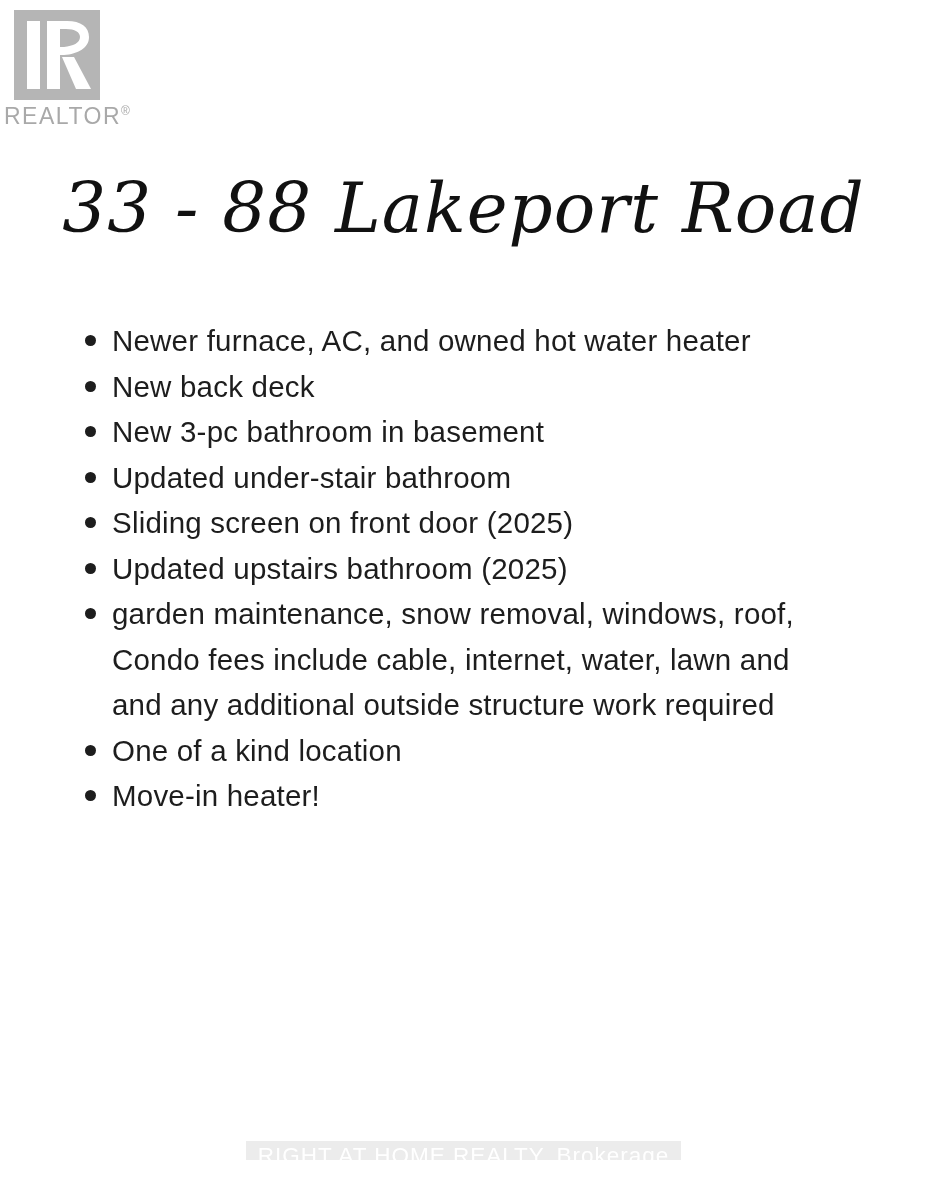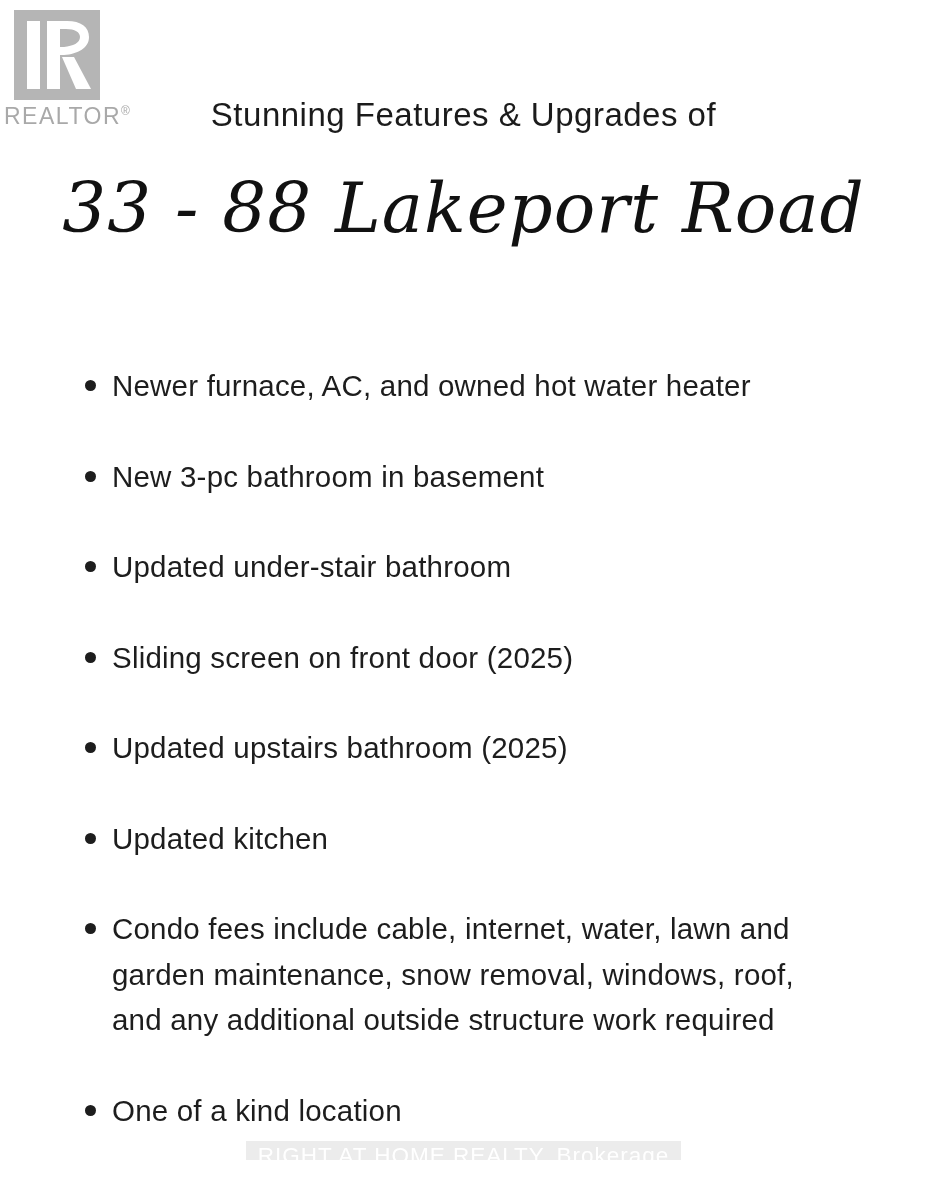--- a/index.html
+++ b/index.html
@@ -78,21 +78,20 @@
     margin: 0;
     padding: 0;
     font-size: 29.5px;
     line-height: 45.5px;
     letter-spacing: 0.2px;
     color: #1d1d1d;
   }
   .feature {
     position: relative;
     padding-left: 27px;
-    margin-top: 45px;
   }
   .feature::before {
     content: "";
     position: absolute;
     left: 0;
     top: 17px;
     width: 11px;
     height: 11px;
     border-radius: 50%;
     background: #1d1d1d;
@@ -135,45 +134,44 @@
       <path fill="#ffffff" fill-rule="evenodd" d="M46 11 L53 11 C 67 11 75 17 75 27 C 75 38 64 44 50 45 L46 45 Z
                M46 19 L52 19 C 61 19 66 22 66 27 C 66 33 59 36 50 37 L46 37 Z"></path>
 
       <path fill="#ffffff" d="M48 47 L60 47 L77 79 L62 79 Z"></path>
     </svg>
     <div class="logo-word">
       <span>REALTOR</span><sup>®</sup>
     </div>
   </div>
 
-  <div class="title">Stunning Features &amp; Upgrades of</div>
   <div class="address">33 - 88 Lakeport Road</div>
 
   <ul class="features">
       <li class="feature">
         <div class="feature-line">Newer furnace, AC, and owned hot water heater</div>
+      </li>
+      <li class="feature">
+        <div class="feature-line">New back deck</div>
       </li>
       <li class="feature">
         <div class="feature-line">New 3-pc bathroom in basement</div>
       </li>
       <li class="feature">
         <div class="feature-line">Updated under-stair bathroom</div>
       </li>
       <li class="feature">
         <div class="feature-line">Sliding screen on front door (2025)</div>
       </li>
       <li class="feature">
         <div class="feature-line">Updated upstairs bathroom (2025)</div>
       </li>
       <li class="feature">
-        <div class="feature-line">Updated kitchen</div>
-      </li>
-      <li class="feature">
+        <div class="feature-line">garden maintenance, snow removal, windows, roof,</div>
         <div class="feature-line">Condo fees include cable, internet, water, lawn and</div>
-        <div class="feature-line">garden maintenance, snow removal, windows, roof,</div>
         <div class="feature-line">and any additional outside structure work required</div>
       </li>
       <li class="feature">
         <div class="feature-line">One of a kind location</div>
       </li>
       <li class="feature">
         <div class="feature-line">Move-in heater!</div>
       </li>
     </ul>
 

